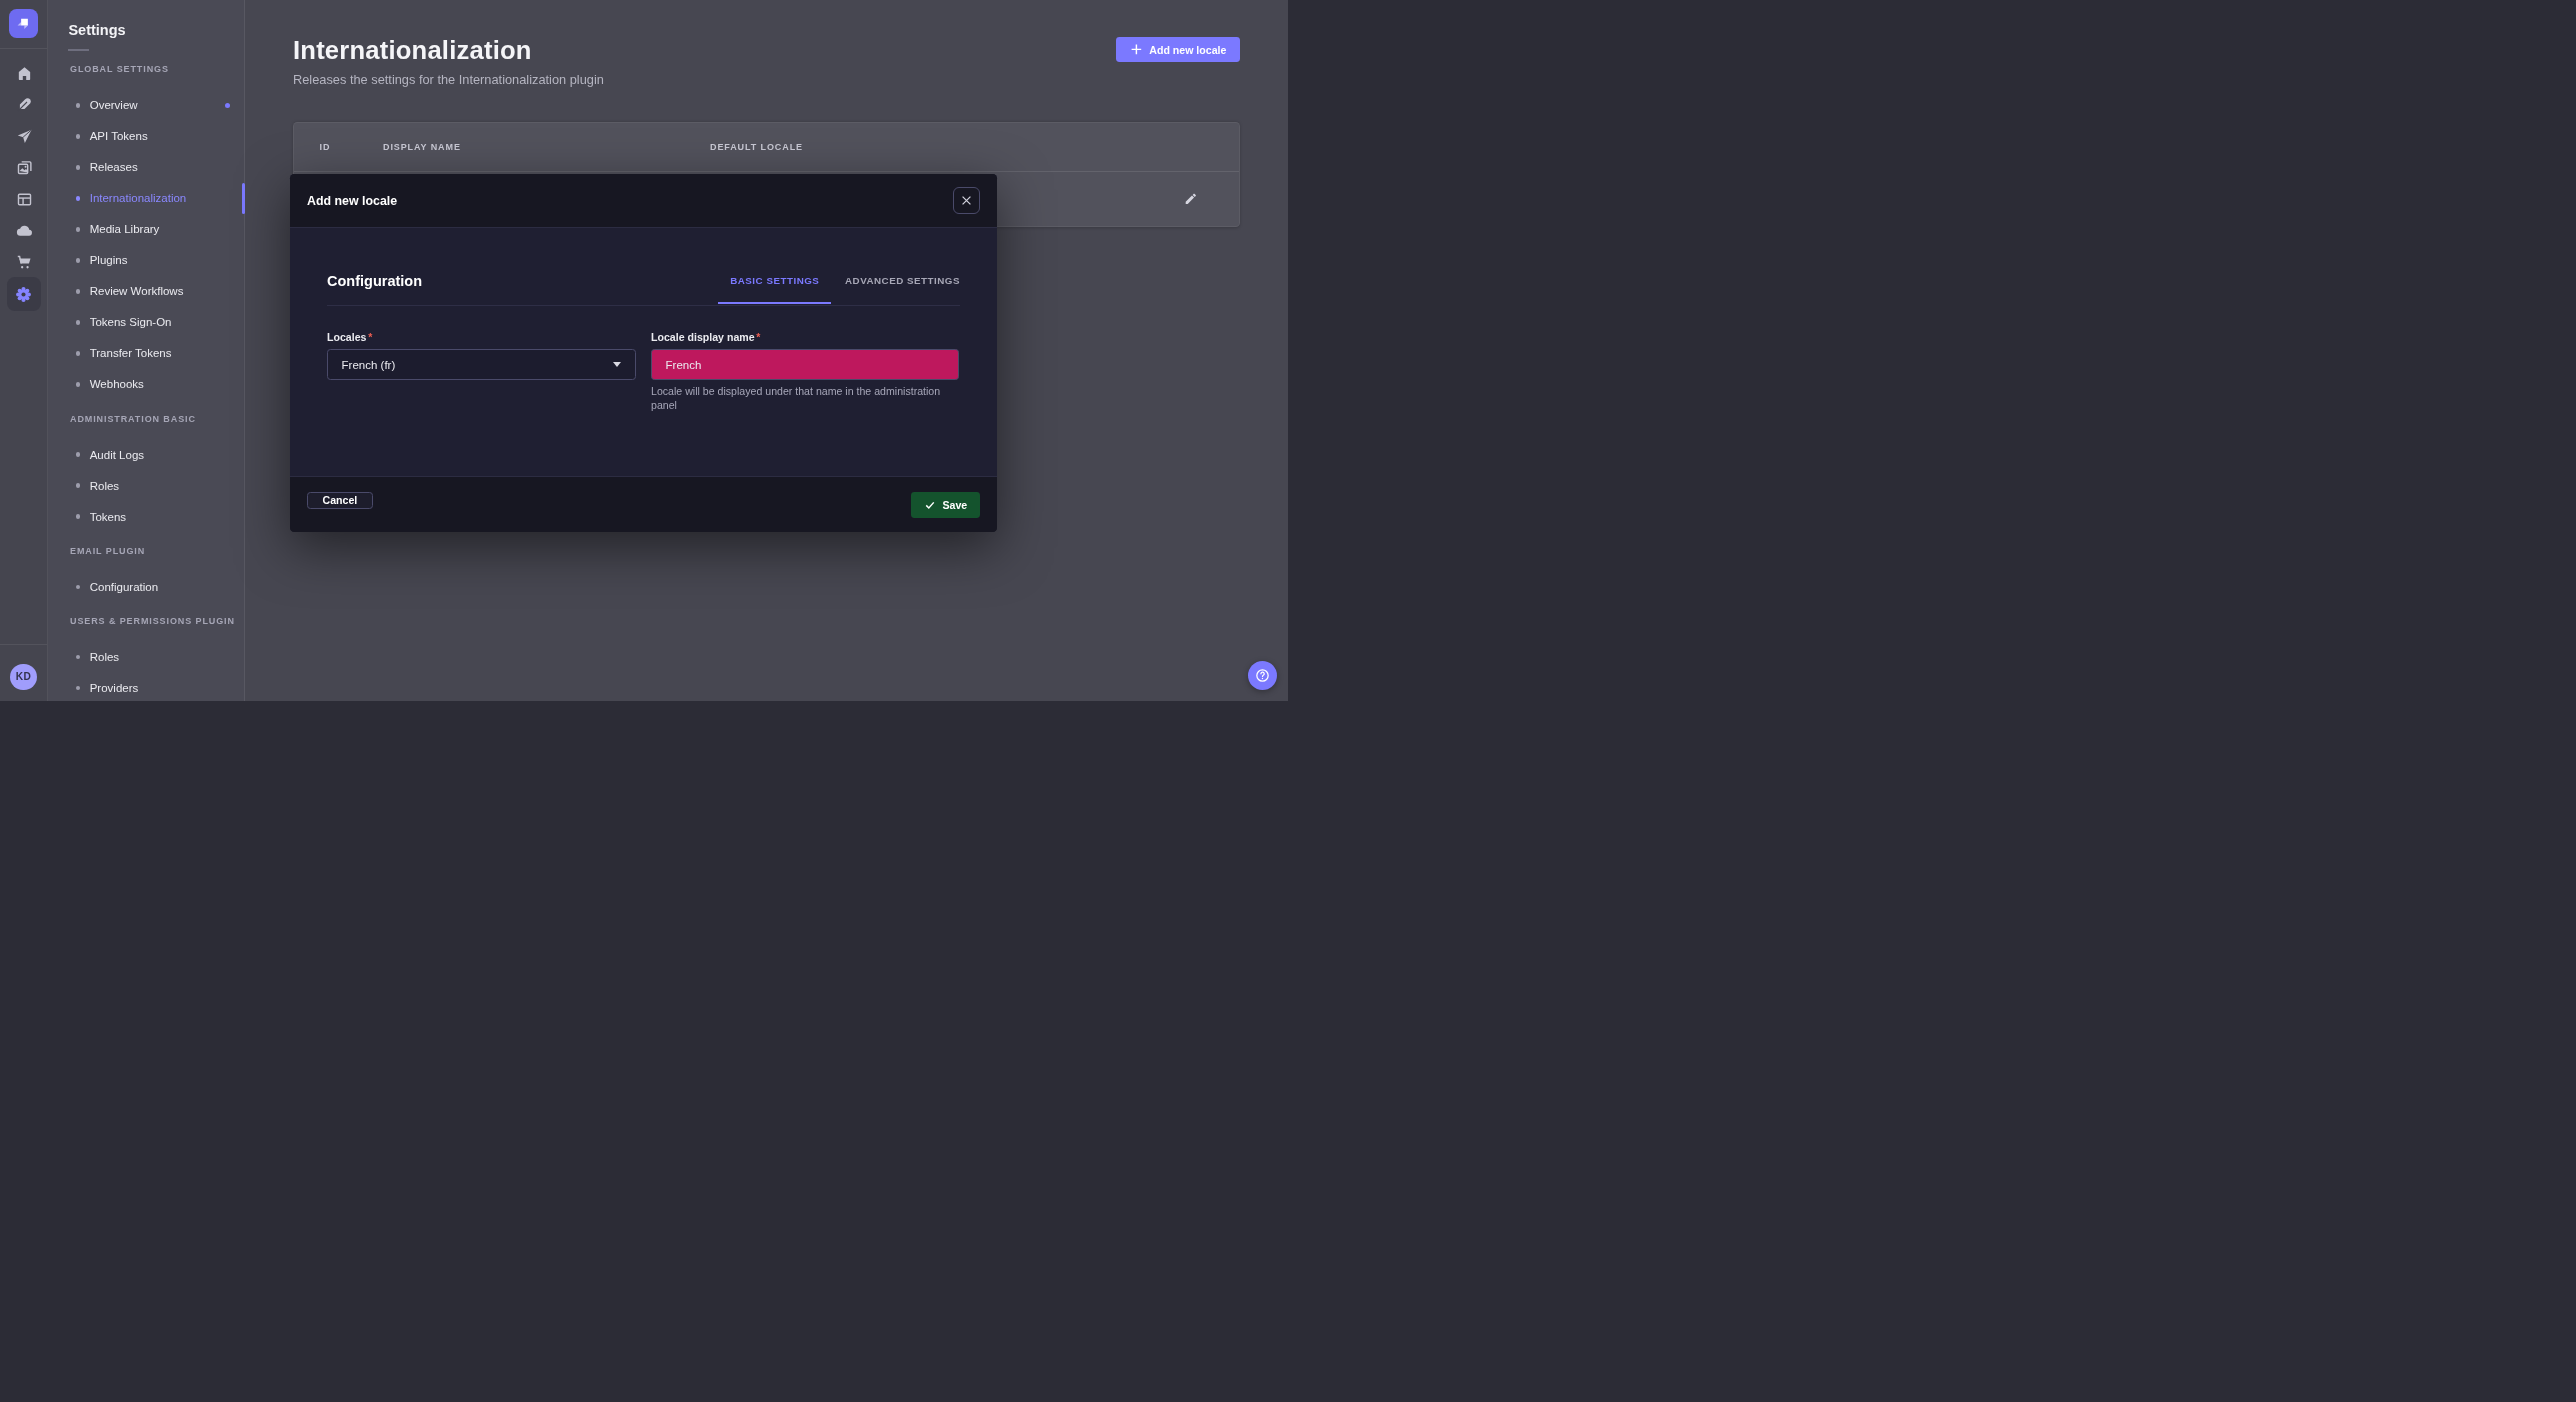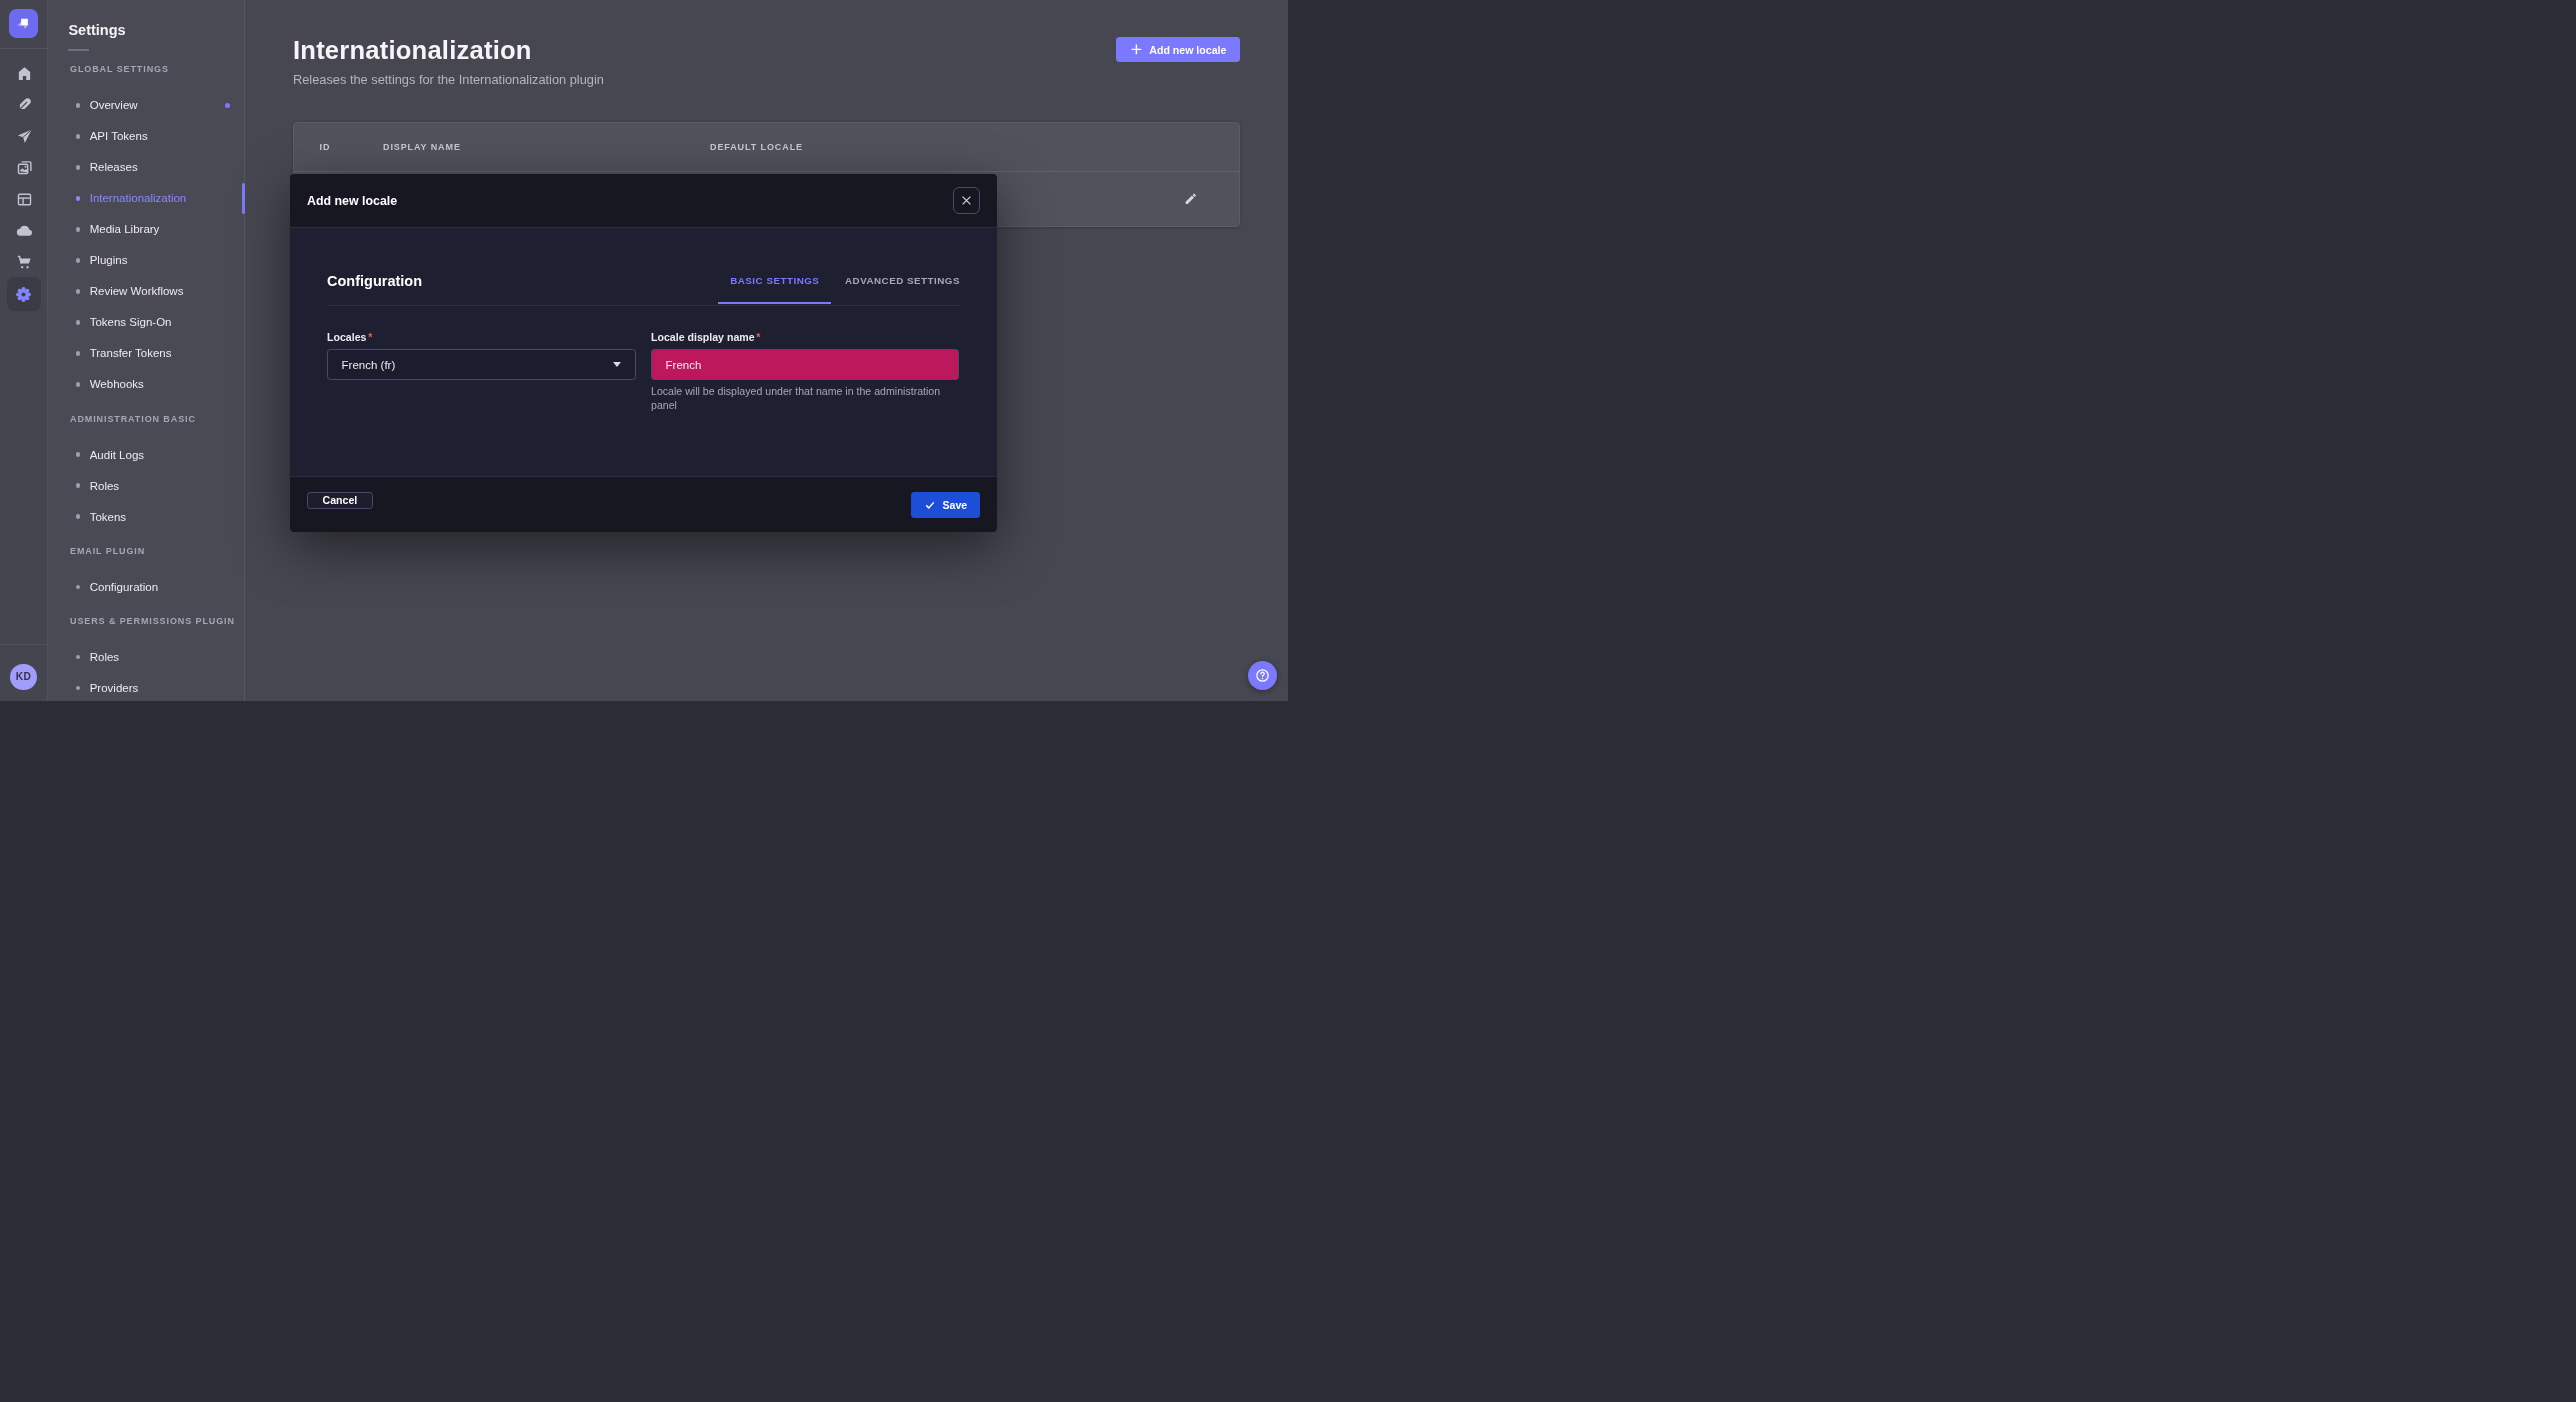--- a/index.html
+++ b/index.html
@@ -59,21 +59,21 @@
   .field-label { position:absolute; top:103px; font-size:10.6px; font-weight:bold; color:#ebebf0; }
   .field-label .req { color:#ee5e52; margin-left:1.7px; }
   .f1 { left:37px; } .f2 { left:361px; }
   .select-box { position:absolute; left:37px; top:121px; width:309px; height:31px; background:#1c1c2e; border:0.9px solid #4a4a6a; border-radius:3.4px; display:flex; align-items:center; justify-content:space-between; padding:0 13.6px; cursor:pointer; }
   .select-value { font-size:11.5px; color:#ebebf0; }
   .caret { width:0; height:0; border-left:4.3px solid transparent; border-right:4.3px solid transparent; border-top:5.1px solid #d9d9e3; }
   .text-input { position:absolute; left:361px; top:121px; width:308px; height:31px; background:#be185d; border:0.9px solid #4a4a6a; border-radius:3.4px; padding:0 13.6px; font-size:11.5px; color:#ebebf0; font-family:inherit; }
   .field-hint { position:absolute; left:361px; top:157px; width:303px; font-size:10.6px; line-height:1.3; color:#a6a6b8; }
   .modal-footer { position:absolute; left:0; right:0; bottom:0; height:56px; background:#171722; border-top:0.9px solid #2c2c42; border-radius:0 0 4.3px 4.3px; }
   .cancel-btn { position:absolute; left:17px; top:14.5px; height:17px; padding:0 14.5px; background:#1d1d2c; border:0.9px solid #4a4a6a; border-radius:3.4px; color:#fff; font-size:10.6px; font-weight:bold; font-family:inherit; cursor:pointer; }
-  .save-btn { position:absolute; right:17px; top:14.5px; height:26.4px; padding:0 12.8px; background:#1d4ed8; border:none; border-radius:3.4px; color:#fff; font-size:10.6px; font-weight:bold; font-family:inherit; display:flex; align-items:center; gap:6.8px; cursor:pointer; }
+  .save-btn { position:absolute; right:17px; top:14.5px; height:26.4px; padding:0 12.8px; background:#14532d; border:none; border-radius:3.4px; color:#fff; font-size:10.6px; font-weight:bold; font-family:inherit; display:flex; align-items:center; gap:6.8px; cursor:pointer; }
 
   .help-fab { position:absolute; right:11px; bottom:11px; width:29px; height:29px; border-radius:50%; background:#7b79ff; border:none; display:flex; align-items:center; justify-content:center; cursor:pointer; z-index:20; box-shadow:0 1.7px 6.8px rgba(0,0,0,.3); }
 </style>
 </head>
 <body>
 
 <div class="screen">
 
   <div class="rail">
     <div class="logo-box">

